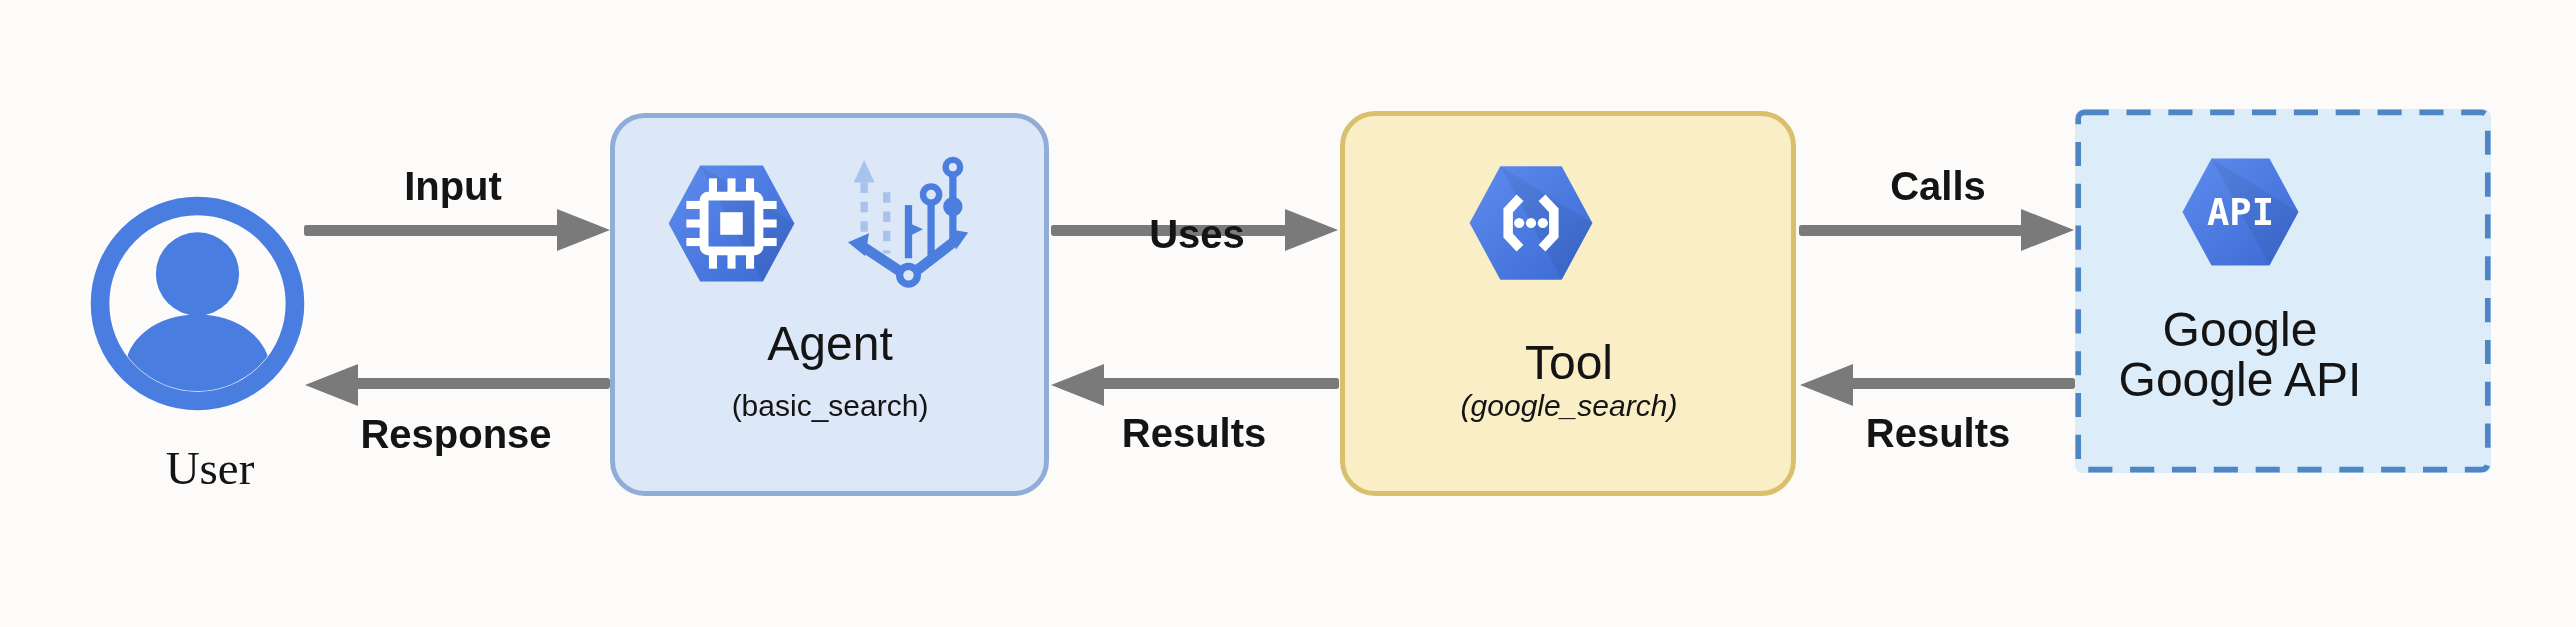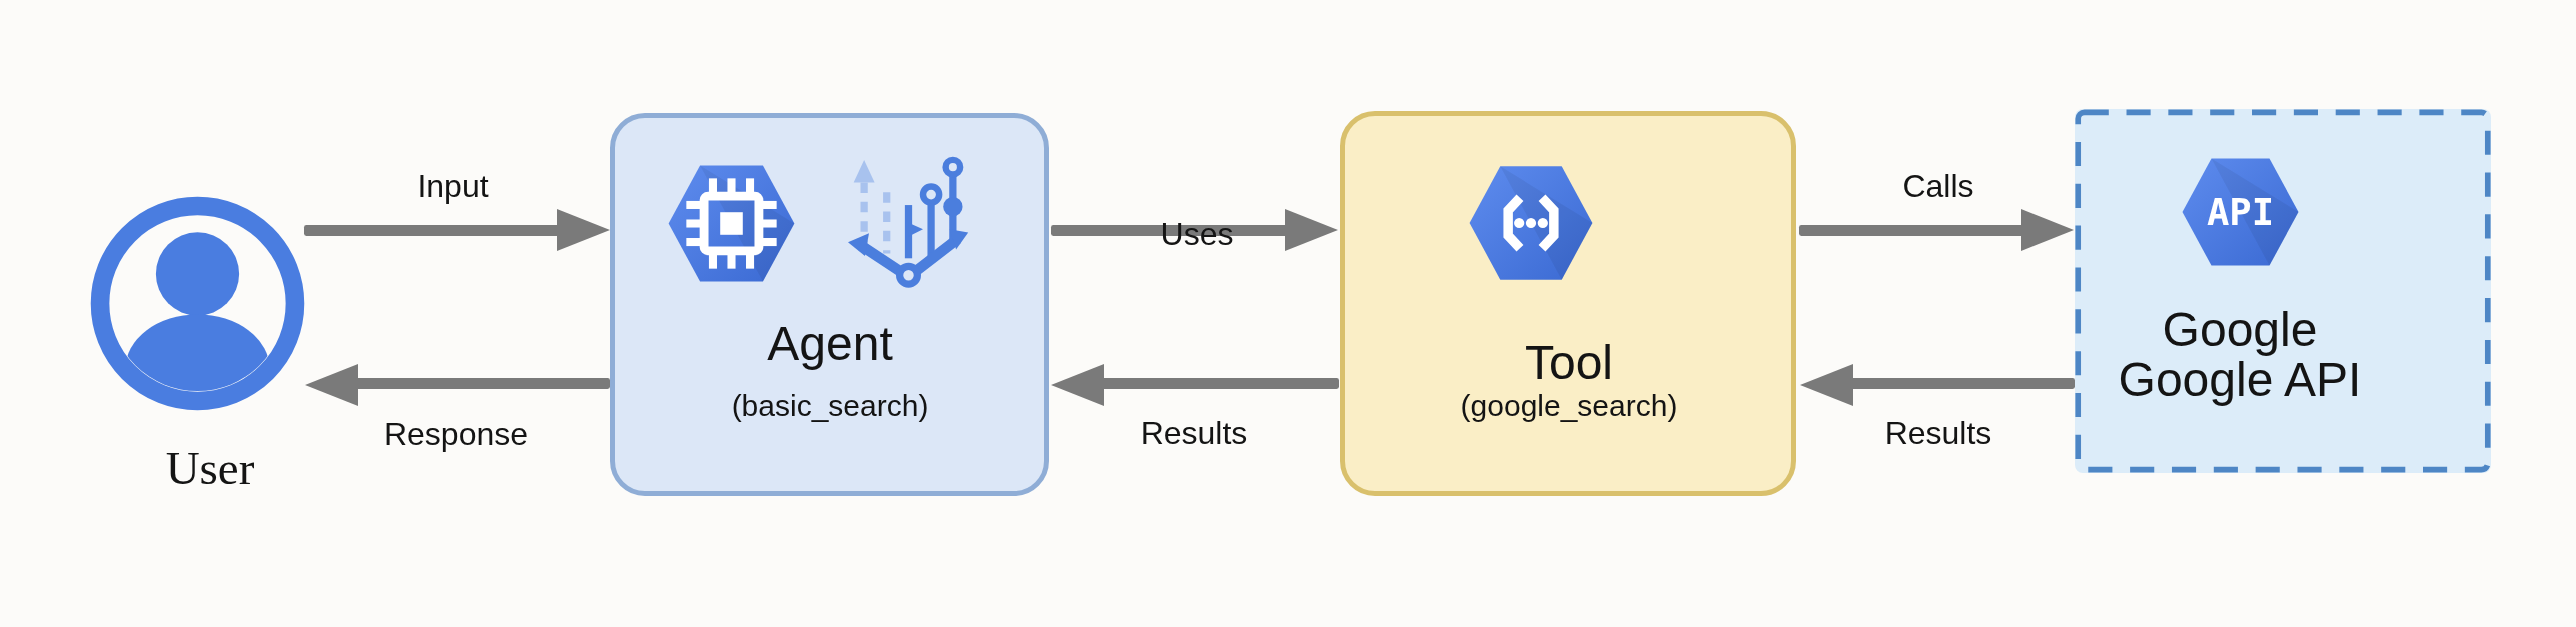--- a/index.html
+++ b/index.html
@@ -45,24 +45,25 @@
   }
   .node-subtitle{
     position:absolute;
     font-size:30px;
     white-space:nowrap;
     transform:translate(-50%,-50%);
     color:var(--text,#141414);
   }
   .edge-label{
     position:absolute;
-    font-size:32px;
+    font-size:40px;
     white-space:nowrap;
     transform:translate(-50%,-50%);
     color:var(--text,#141414);
+    font-weight:bold;
   }
 
   
   .arrow-line{
     position:absolute;height:11.3px;
     background:var(--arrow,#7a7a7a);
     border-radius:2.4px;
   }
   .arrow-head{position:absolute;width:0;height:0;}
   .arrow-head.right{
@@ -170,21 +171,21 @@
       </g>
       <g fill="#ffffff">
         <circle cx="65" cy="80" r="6.5"></circle>
         <circle cx="80" cy="80" r="6.5"></circle>
         <circle cx="95" cy="80" r="6.5"></circle>
       </g>
     </svg>
   </div>
 
   <div class="node-title" style="left:1569px;top:362px;">Tool</div>
-  <div class="node-subtitle" style="left:1569px;top:406px;">(google_search)</div>
+  <div class="node-subtitle" style="left:1569px;top:406px;font-style:italic;">(google_search)</div>
 
   <div class="node-box" id="api-box">
     <svg class="dash-border" width="416" height="364" viewBox="0 0 517 452">
       <rect x="4" y="4" width="509" height="444" rx="8" fill="none" stroke="#4e86c5" stroke-width="7" stroke-dasharray="30 22"></rect>
     </svg>
   </div>
 
   <div class="icon-wrap" style="left:2181px;top:151px;width:119px;height:122px;">
     <svg width="119" height="122" viewBox="0 0 160 160">
       <defs>

